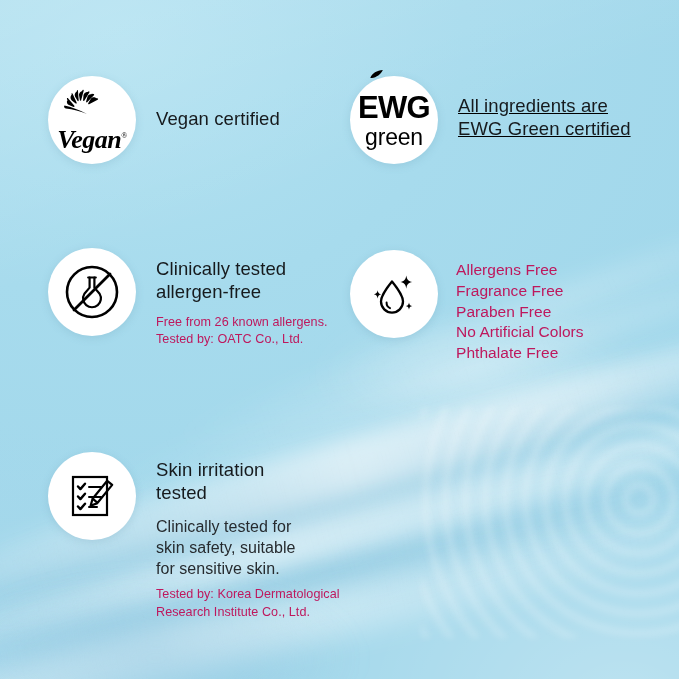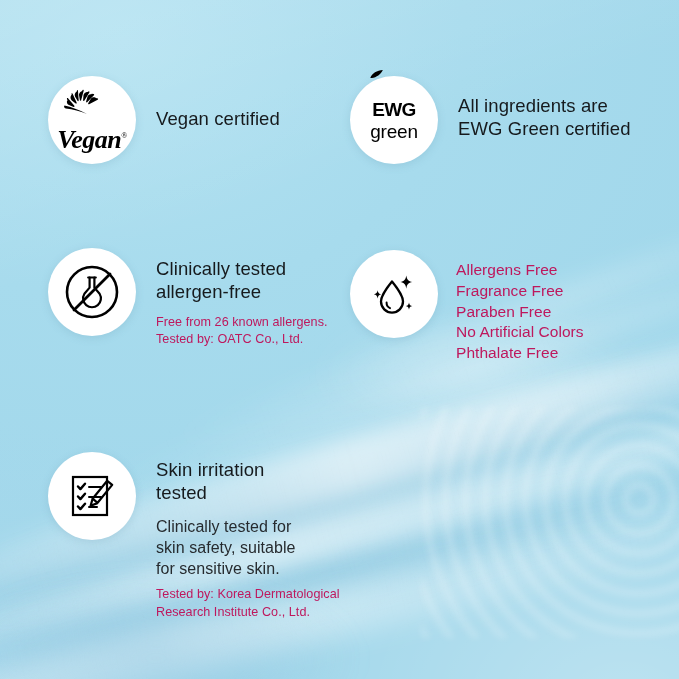--- a/index.html
+++ b/index.html
@@ -222,21 +222,21 @@
   #f-ewg .badge,
   #f-allergen .badge,
   #f-formula .badge,
   #f-irritation .badge,
   #f-sustain .badge {
     width: 88px;
     height: 88px;
   }
 
   #f-vegan .texts      { padding-top: 32px; padding-left: 20px; }
-  #f-ewg .texts        { padding-top: 19px; padding-left: 20px; }
+  #f-ewg .texts        { padding-top: 19px; padding-left: 20px; text-decoration: underline; }
   #f-allergen .texts   { padding-top: 10px; padding-left: 20px; }
   #f-formula .texts    { padding-top: 5px;  padding-left: 18px; }
   #f-irritation .texts { padding-top: 7px;  padding-left: 20px; }
   #f-sustain .texts    { padding-top: 8px;  padding-left: 18px; }
 
   .gap-sub  { margin-top: 11px; }
   .gap-fine { margin-top: 10px; }
   .gap-list { margin-top: 5px; }
   .gap-fine-tight { margin-top: 7px; }
 
@@ -256,28 +256,28 @@
     font-style: normal;
     font-weight: 400;
   }
 
   .ewg-mark {
     text-align: center;
     color: #000;
     line-height: 1;
   }
   .ewg-top {
-    font-size: 19px;
+    font-size: 31px;
     font-weight: 700;
     letter-spacing: -0.6px;
     position: relative;
     display: inline-block;
   }
   .ewg-bot {
-    font-size: 19px;
+    font-size: 23px;
     font-weight: 400;
     letter-spacing: -0.2px;
     margin-top: 3px;
     text-align: center;
   }
   .ewg-leaf {
     position: absolute;
     left: 19px;
     top: -7px;
     width: 15px;

